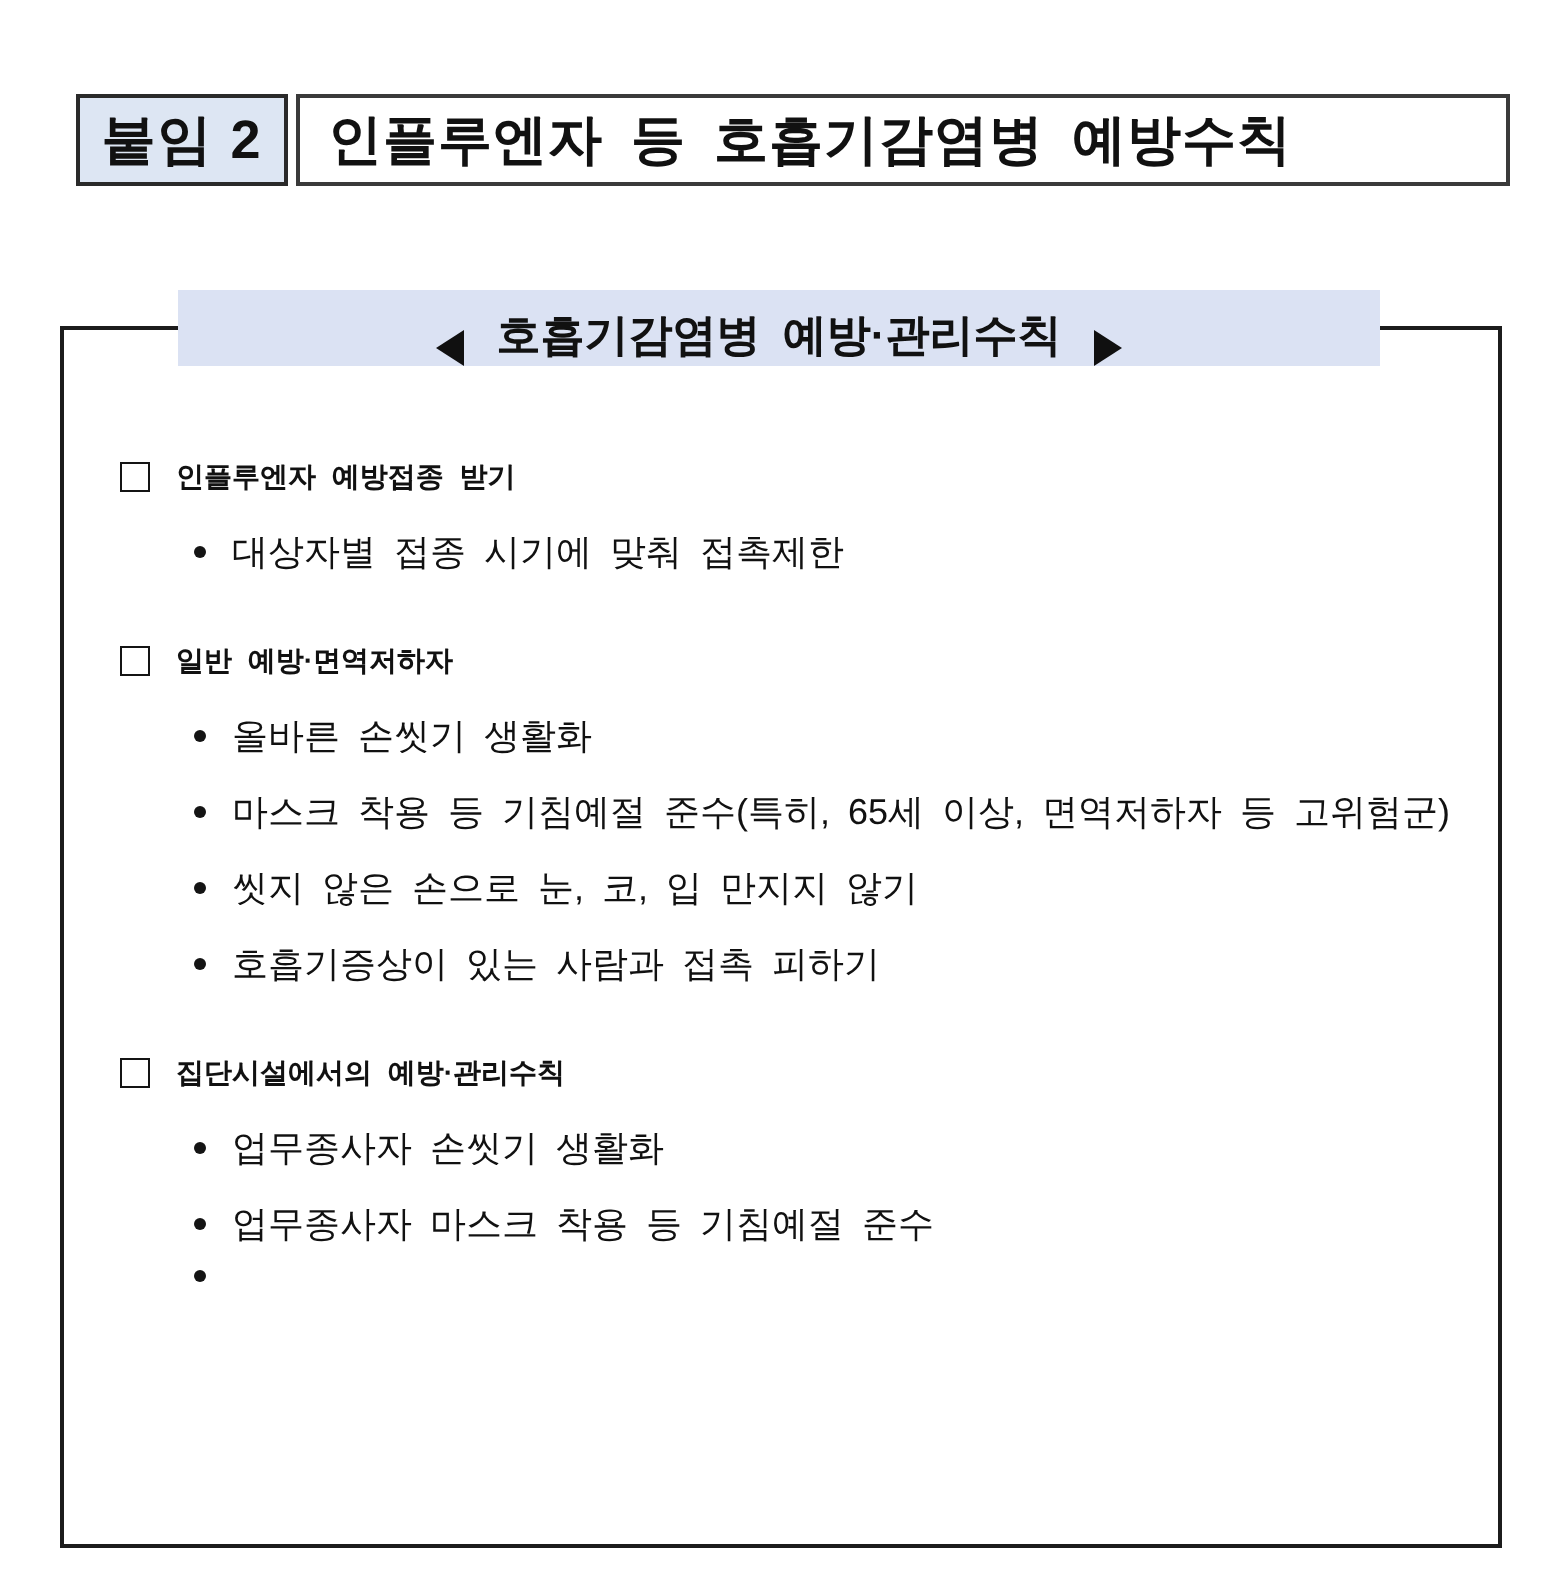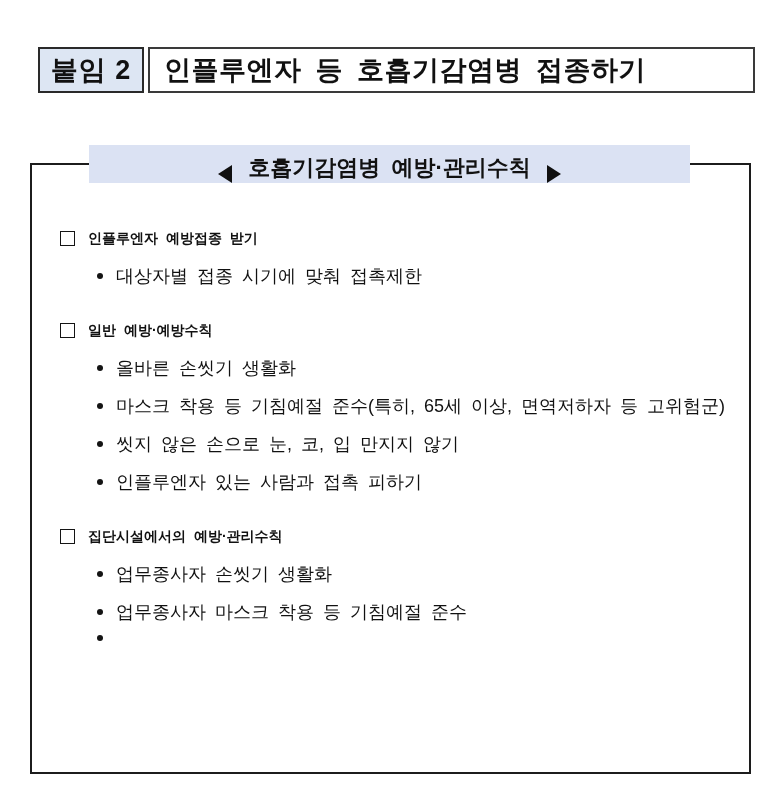--- a/index.html
+++ b/index.html
@@ -116,21 +116,21 @@
     flex: 0 0 auto;
   }
 </style>
 </head>
 <body>
 
 <div class="page">
 
   <div class="attach-badge">붙임 2</div>
 
-  <div class="doc-title-box">인플루엔자 등 호흡기감염병 접종하기</div>
+  <div class="doc-title-box">인플루엔자 등 호흡기감염병 예방수칙</div>
 
   <div class="panel-header">
     <span class="tri-left"></span>
     <span>호흡기감염병 예방·관리수칙</span>
     <span class="tri-right"></span>
   </div>
 
   <div class="panel"></div>
 
   <div class="panel-content">
@@ -144,38 +144,38 @@
         <li class="bullet-item">
           <span class="dot-icon"></span>
           <span>대상자별 접종 시기에 맞춰 접촉제한</span>
         </li>
       </ul>
     </section>
 
     <section class="rule-section">
       <div class="section-heading">
         <span class="square-icon"></span>
-        <span>일반 예방·예방수칙</span>
+        <span>일반 예방·면역저하자</span>
       </div>
       <ul class="bullet-list">
         <li class="bullet-item">
           <span class="dot-icon"></span>
           <span>올바른 손씻기 생활화</span>
         </li>
         <li class="bullet-item">
           <span class="dot-icon"></span>
           <span>마스크 착용 등 기침예절 준수(특히, 65세 이상, 면역저하자 등 고위험군)</span>
         </li>
         <li class="bullet-item">
           <span class="dot-icon"></span>
           <span>씻지 않은 손으로 눈, 코, 입 만지지 않기</span>
         </li>
         <li class="bullet-item">
           <span class="dot-icon"></span>
-          <span>인플루엔자 있는 사람과 접촉 피하기</span>
+          <span>호흡기증상이 있는 사람과 접촉 피하기</span>
         </li>
       </ul>
     </section>
 
     <section class="rule-section">
       <div class="section-heading">
         <span class="square-icon"></span>
         <span>집단시설에서의 예방·관리수칙</span>
       </div>
       <ul class="bullet-list">

